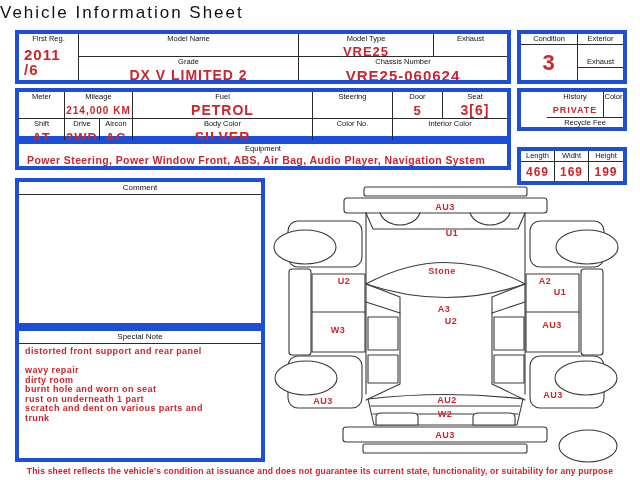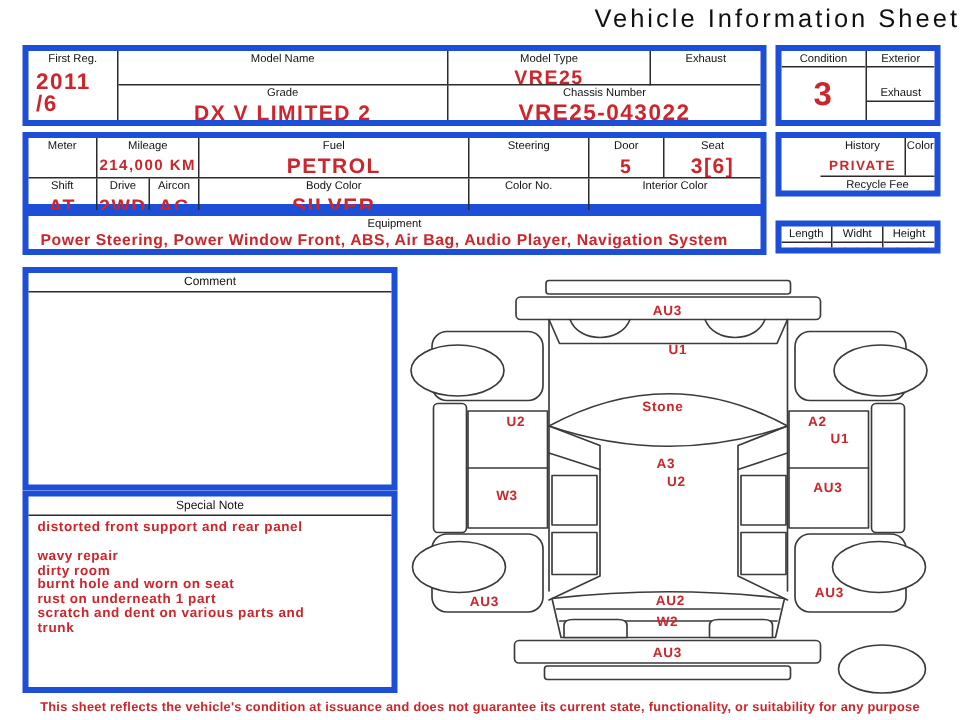--- a/index.html
+++ b/index.html
@@ -9,21 +9,21 @@
   .box{border:4px solid #1d4ed8;background:#fff;}
   .grid{display:grid;}
   .row{display:grid;}
   .cell{display:flex;flex-direction:column;box-sizing:border-box;min-width:0;overflow:hidden;}
   .hd{font-size:7.5px;line-height:10px;color:#111;text-align:center;white-space:nowrap;flex:0 0 auto;}
   .hd.u{border-bottom:1px solid #2b2b2b;}
   .val{flex:1 1 auto;display:flex;align-items:center;justify-content:center;
        color:#cc252b;font-weight:bold;letter-spacing:1px;white-space:nowrap;font-size:12px;}
   .br{border-right:1px solid #2b2b2b;}
   .bb{border-bottom:1px solid #2b2b2b;}
-  .title{top:3px;left:0;width:640px;text-align:right;font-size:17px;letter-spacing:2px;color:#111;}
+  .title{top:3px;left:0;width:640px;text-align:left;font-size:17px;letter-spacing:2px;color:#111;}
   .fr-val{flex-direction:column;align-items:flex-start;justify-content:center;
           padding-left:5px;font-size:15px;line-height:15px;}
   .f10{font-size:10px;}.f105{font-size:10.5px;}.f13{font-size:13px;}.f14{font-size:14px;}
   .f15{font-size:15px;}.f22{font-size:22px;}.f9{font-size:9px;}.f12{font-size:12px;}
   .left-val{justify-content:flex-start;padding:0 8px;letter-spacing:.4px;}
   .panel-hd{font-size:8px;line-height:12px;text-align:center;border-bottom:1px solid #2b2b2b;color:#111;}
   .note-body{padding:3px 6px;color:#cc252b;font-weight:bold;font-size:9px;line-height:9.5px;letter-spacing:.4px;}
   .sn-line{min-height:9.5px;white-space:nowrap;}
   .footer{top:466px;left:0;width:640px;text-align:center;color:#cc252b;
           font-weight:bold;font-size:8.5px;letter-spacing:.2px;}
@@ -56,21 +56,21 @@
     <div class="cell bb" style="grid-row:1;grid-column:4;gap:40px;">
       <div class="hd">Exhaust</div>
       <div class="val f15">2000</div>
     </div>
     <div class="cell br" style="grid-row:2;grid-column:2;">
       <div class="hd">Grade</div>
       <div class="val f14">DX V LIMITED 2</div>
     </div>
     <div class="cell" style="grid-row:2;grid-column:3/5;">
       <div class="hd">Chassis Number</div>
-      <div class="val f15">VRE25-043022</div>
+      <div class="val f15">VRE25-060624</div>
     </div>
   </div>
 
   <div class="abs box grid" style="left:517px;top:30px;width:110px;height:54px;grid-template-columns:57px 1fr;grid-template-rows:1fr 1fr;">
     <div class="cell br" style="grid-row:1/3;grid-column:1;">
       <div class="hd u">Condition</div>
       <div class="val f22">3</div>
     </div>
     <div class="cell" style="grid-row:1;grid-column:2;">
       <div class="hd u">Exterior</div>
@@ -152,21 +152,21 @@
       <div class="hd">Recycle Fee</div>
       <div class="val f14">11,140</div>
     </div>
   </div>
 
   <div class="abs box" style="left:15px;top:140px;width:496px;height:30px;display:flex;flex-direction:column;">
     <div class="hd">Equipment</div>
     <div class="val f105 left-val">Power Steering, Power Window  Front, ABS, Air Bag, Audio Player, Navigation System</div>
   </div>
 
-  <div class="abs box grid" style="left:517px;top:147px;width:110px;height:22px;grid-template-columns:1fr 1fr 1fr;">
+  <div class="abs box grid" style="left:517px;top:147px;width:110px;height:38px;grid-template-columns:1fr 1fr 1fr;">
     <div class="cell br">
       <div class="hd u">Length</div>
       <div class="val f12">469</div>
     </div>
     <div class="cell br">
       <div class="hd u">Widht</div>
       <div class="val f12">169</div>
     </div>
     <div class="cell">
       <div class="hd u">Height</div>

